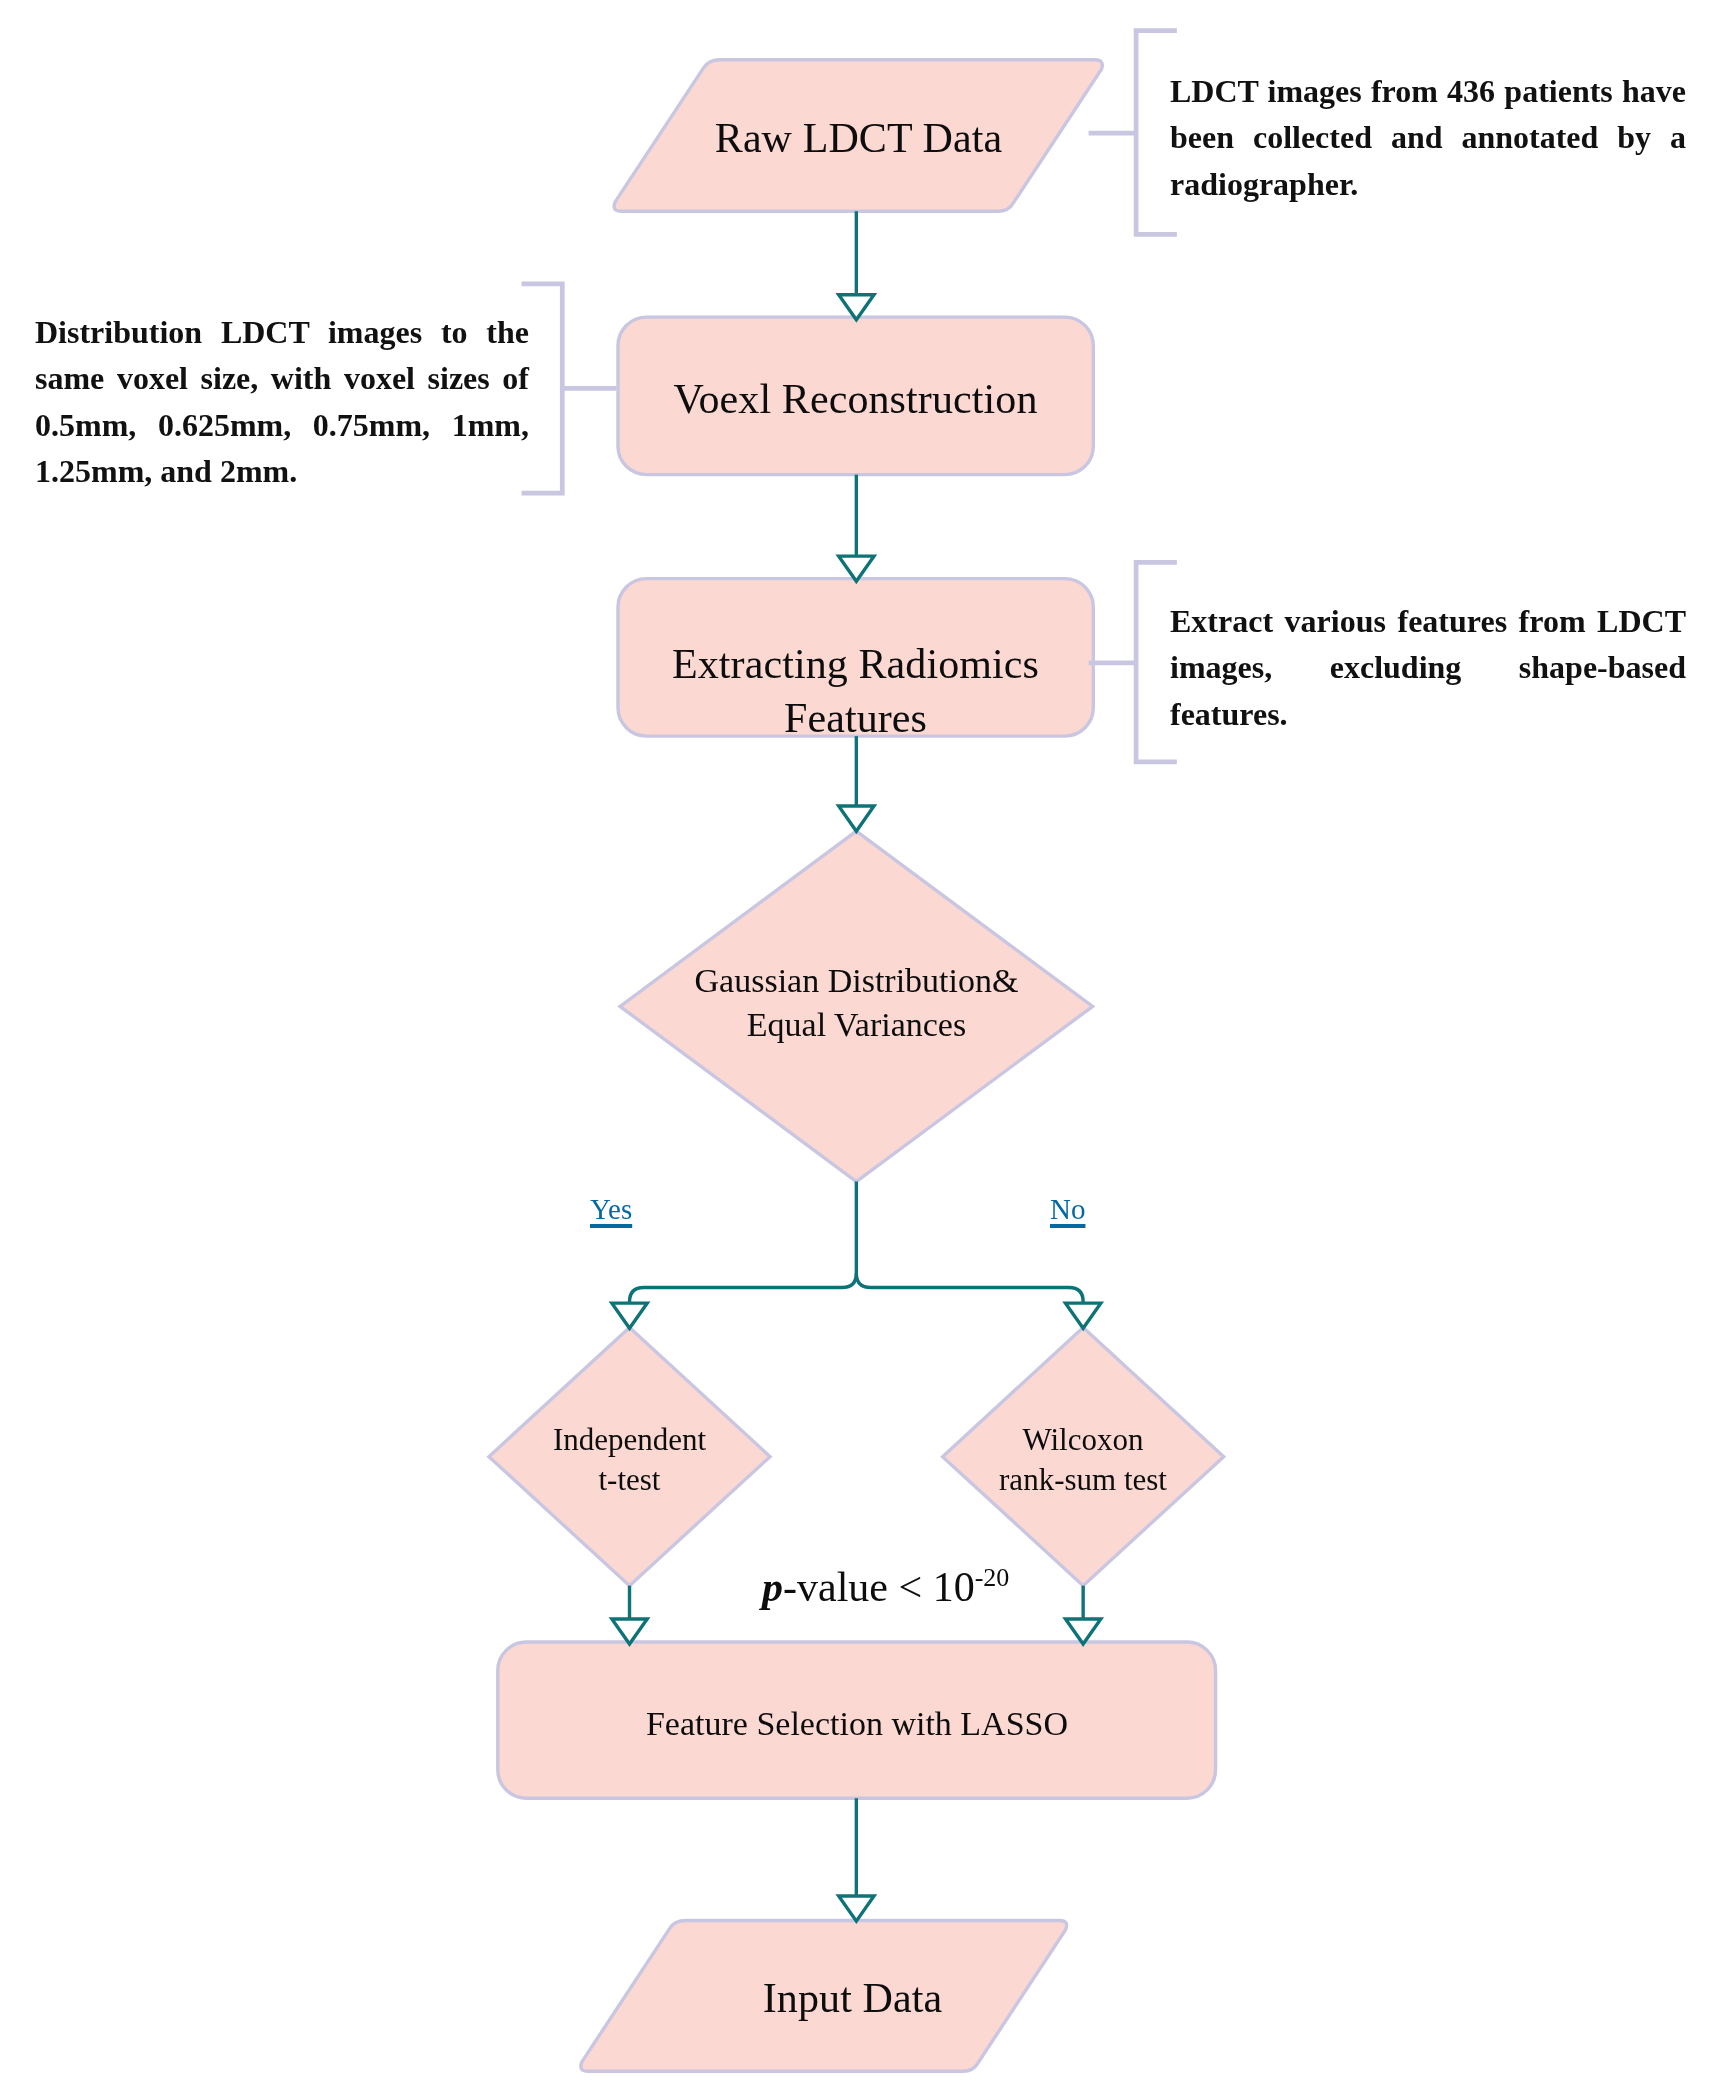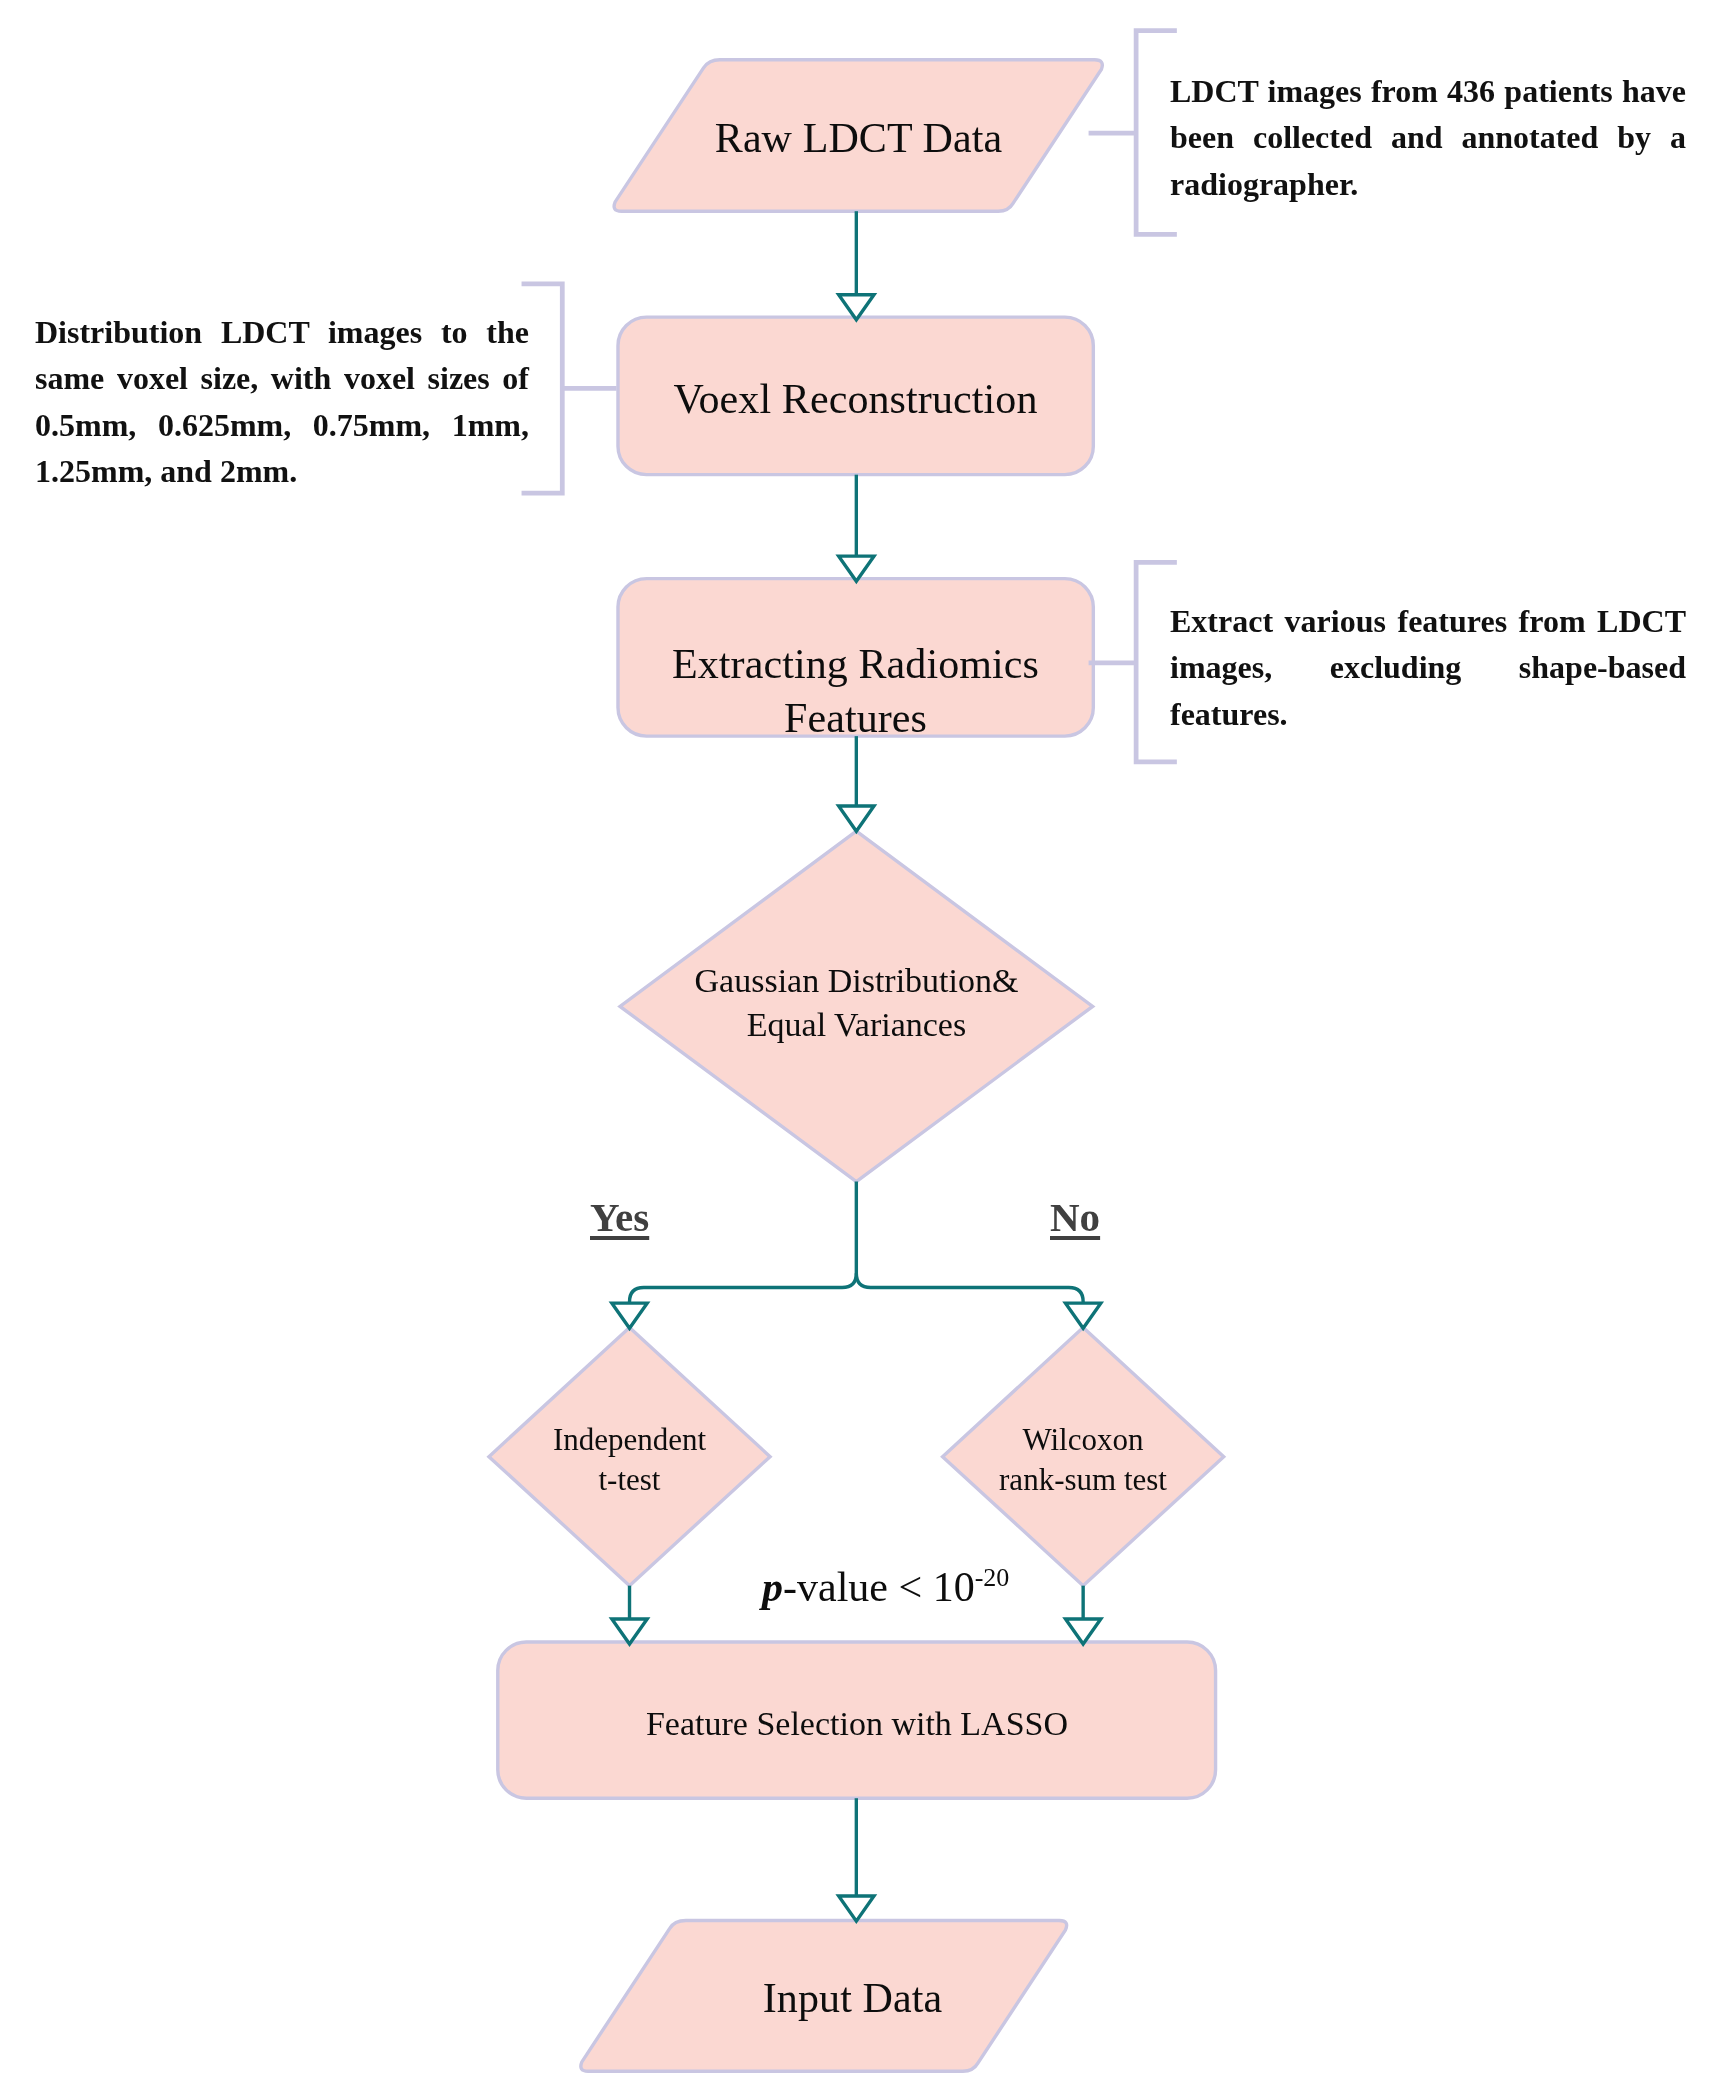--- a/index.html
+++ b/index.html
@@ -50,23 +50,23 @@
     font-size: 32px;
     line-height: 1.45;
     color: #111111;
     text-align: justify;
     text-align-last: left;
     white-space: pre-line;
   }
   .branch-label {
     position: absolute;
     font-family: "Liberation Serif", "DejaVu Serif", serif;
-    font-weight: bold;
-    font-size: 41px;
-    color: #404040;
+    font-weight: normal;
+    font-size: 29px;
+    color: #0369a1;
     text-decoration: underline;
     text-decoration-thickness: 4.1px;
     text-underline-offset: 5.4px;
   }
   .pval {
     position: absolute;
     font-family: "Liberation Serif", "DejaVu Serif", serif;
     font-size: 42px;
     color: #0d0d0d;
     white-space: nowrap;

